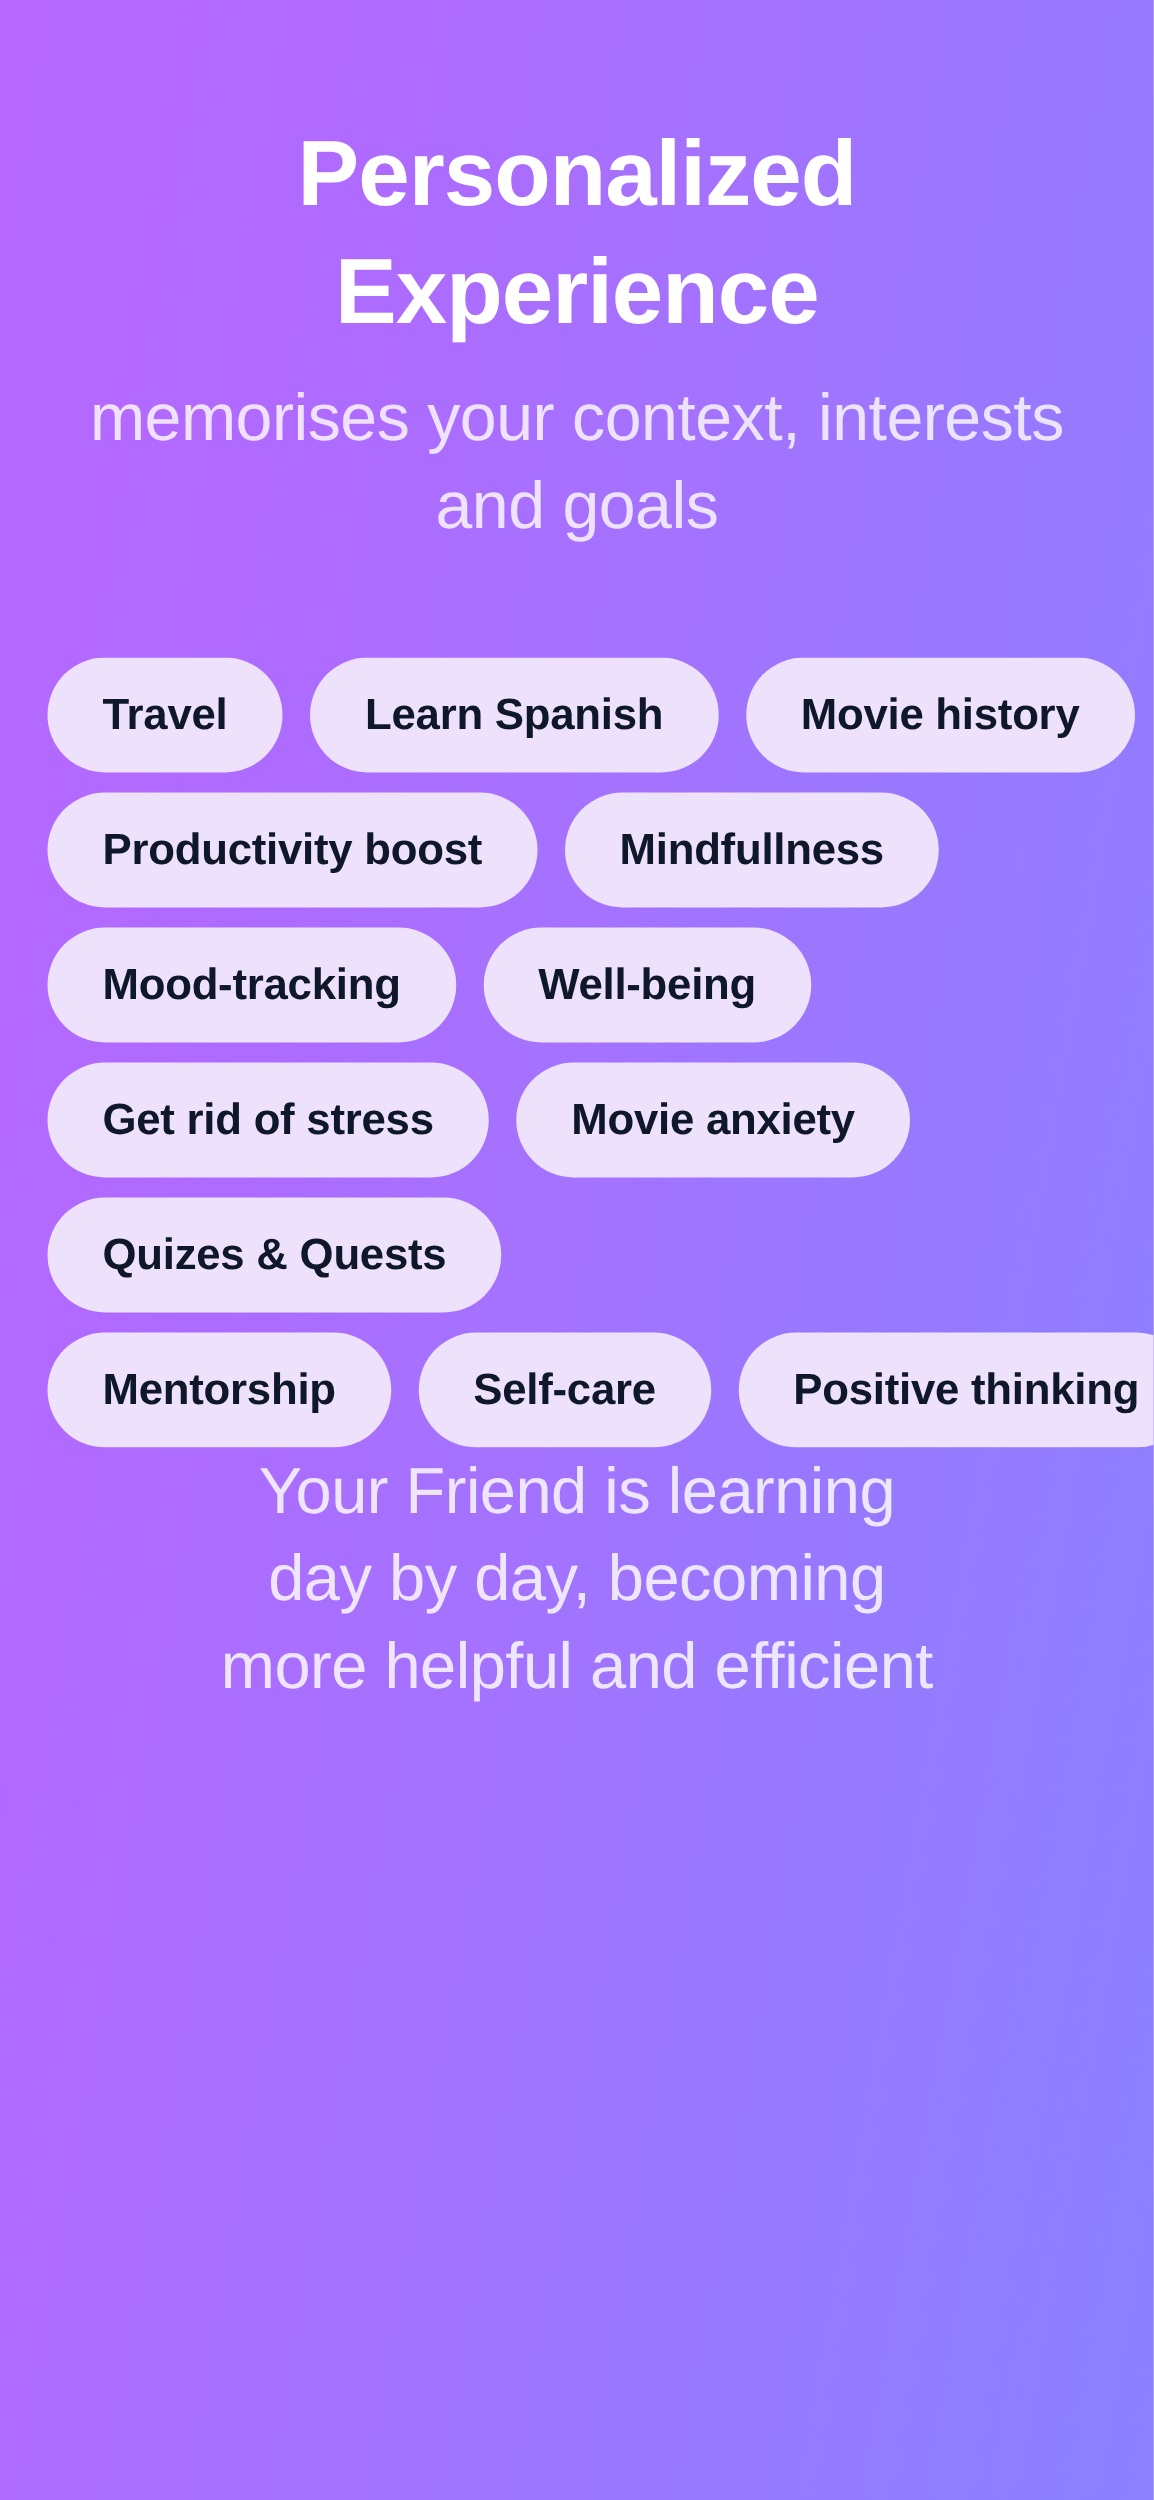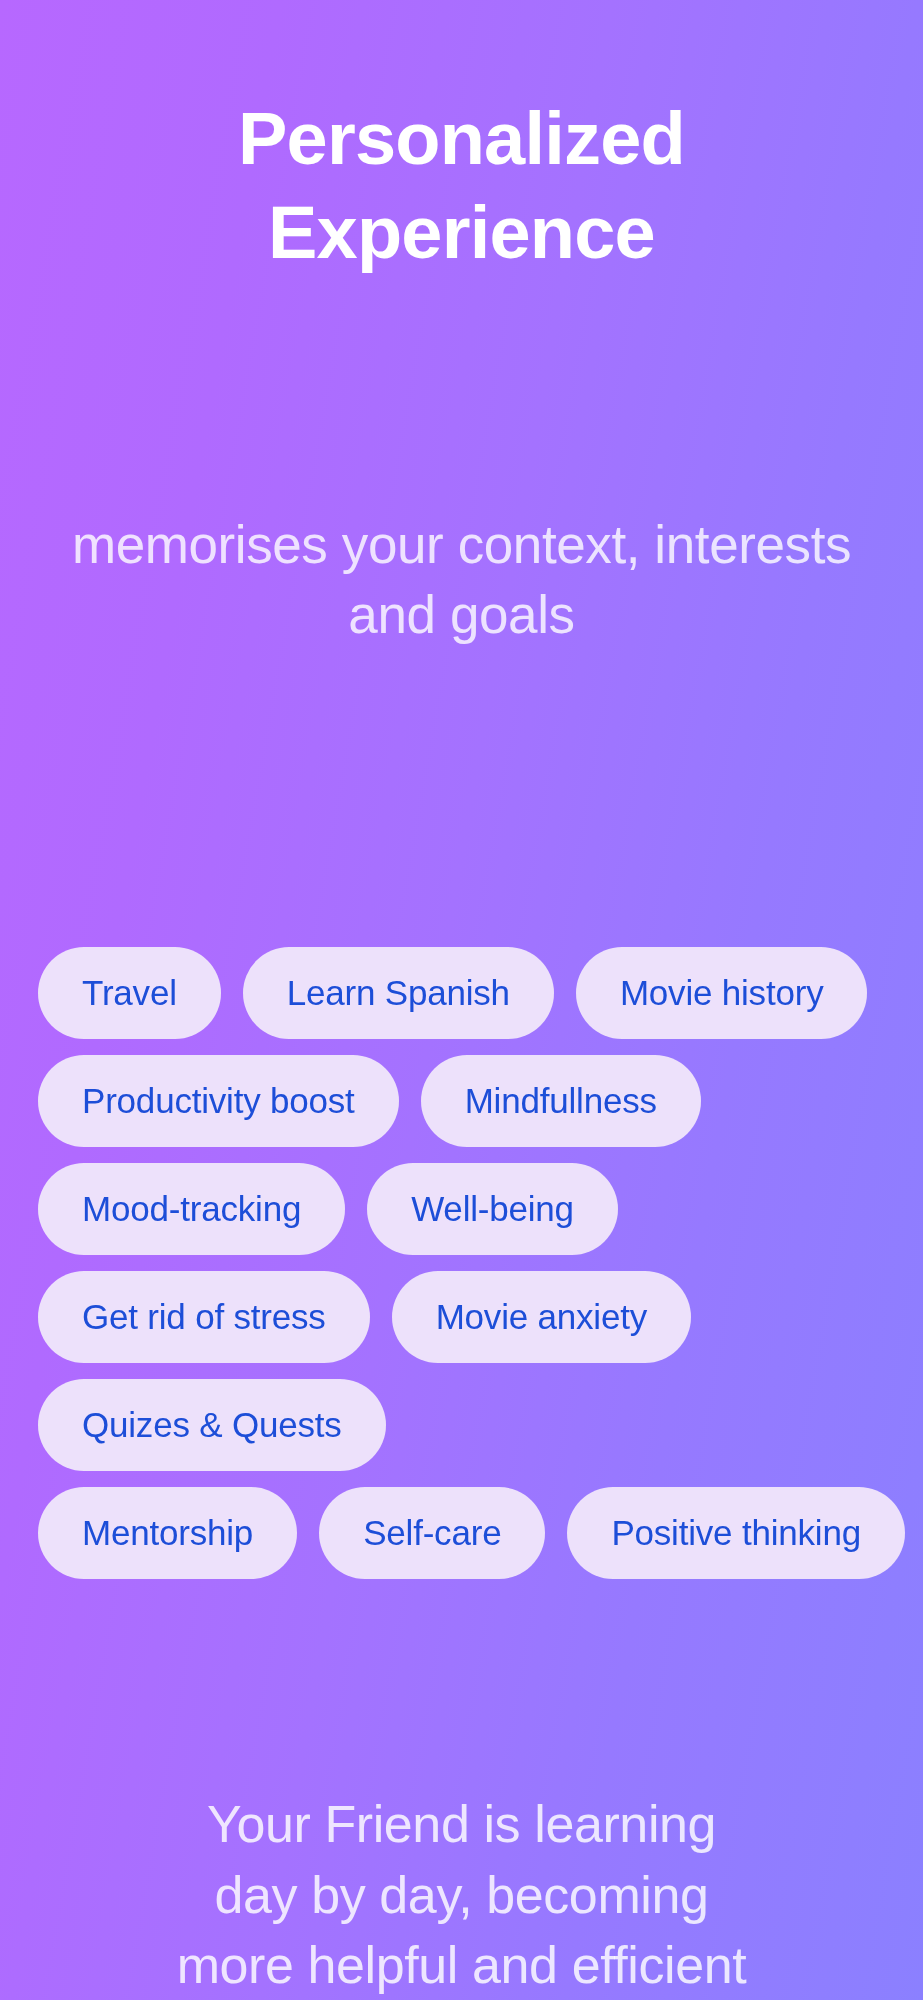--- a/index.html
+++ b/index.html
@@ -17,21 +17,20 @@
     position: relative;
   }
 
   .screen {
     width: 923px;
     height: 2000px;
     position: relative;
     overflow: hidden;
     display: flex;
     flex-direction: column;
-    justify-content: space-between;
   }
 
   
   .headline {
     margin-top: 92px;
     text-align: center;
     color: #ffffff;
     font-size: 74px;
     font-weight: 700;
     line-height: 1.27;
@@ -64,29 +63,29 @@
     display: flex;
     flex-wrap: nowrap;
     gap: 22px;
     padding-left: 38px;
     white-space: nowrap;
   }
 
   .pill {
     flex: 0 0 auto;
     background: #ede1fb;
-    color: #1d4ed8;
+    color: #0f172a;
     border-radius: 52px;
     height: 92px;
     display: flex;
     align-items: center;
     justify-content: center;
     padding: 0 44px;
     font-size: 35px;
-    font-weight: 400;
+    font-weight: 700;
     letter-spacing: -0.2px;
     white-space: nowrap;
   }
 
   
   .footer-text {
     text-align: center;
     color: rgba(255,255,255,0.82);
     font-size: 52px;
     font-weight: 400;

